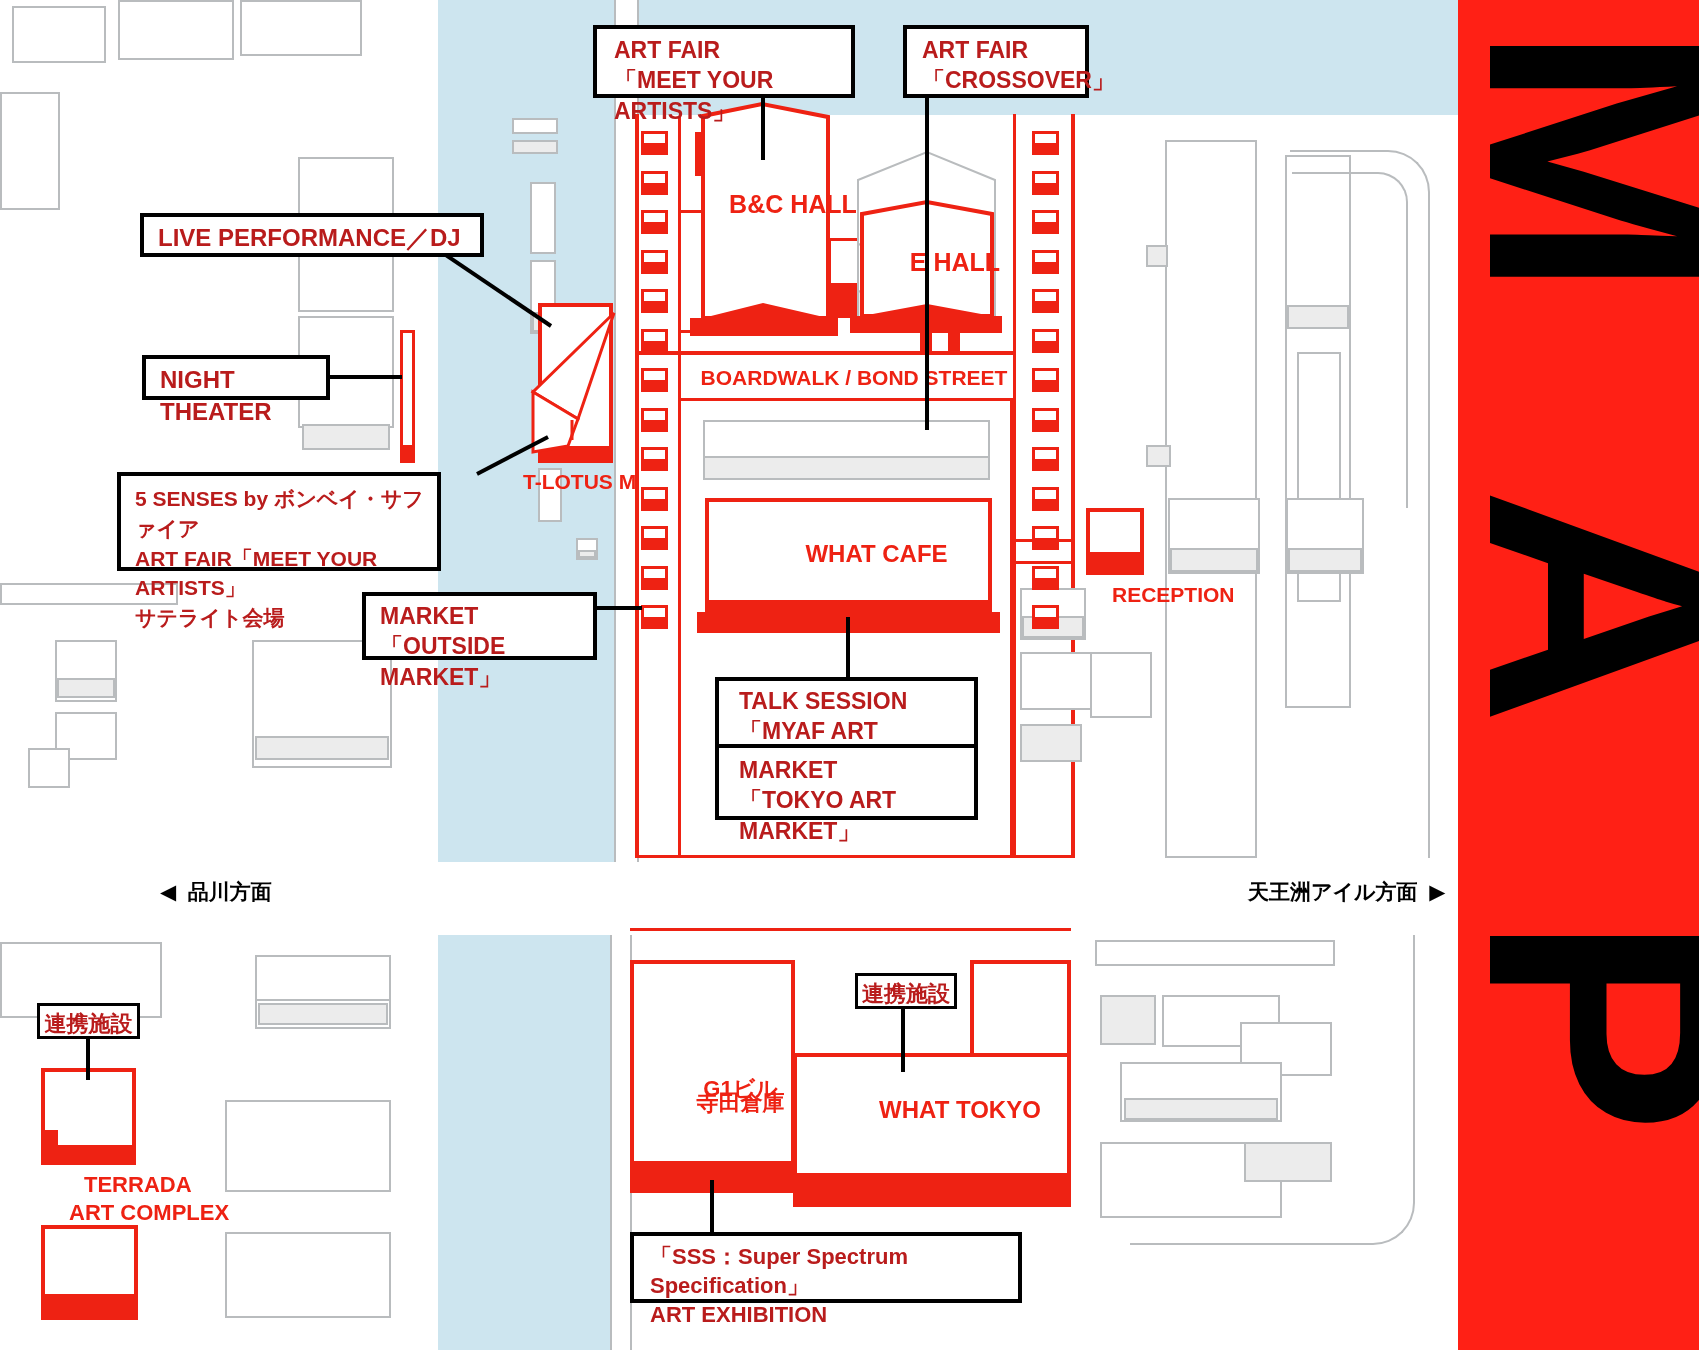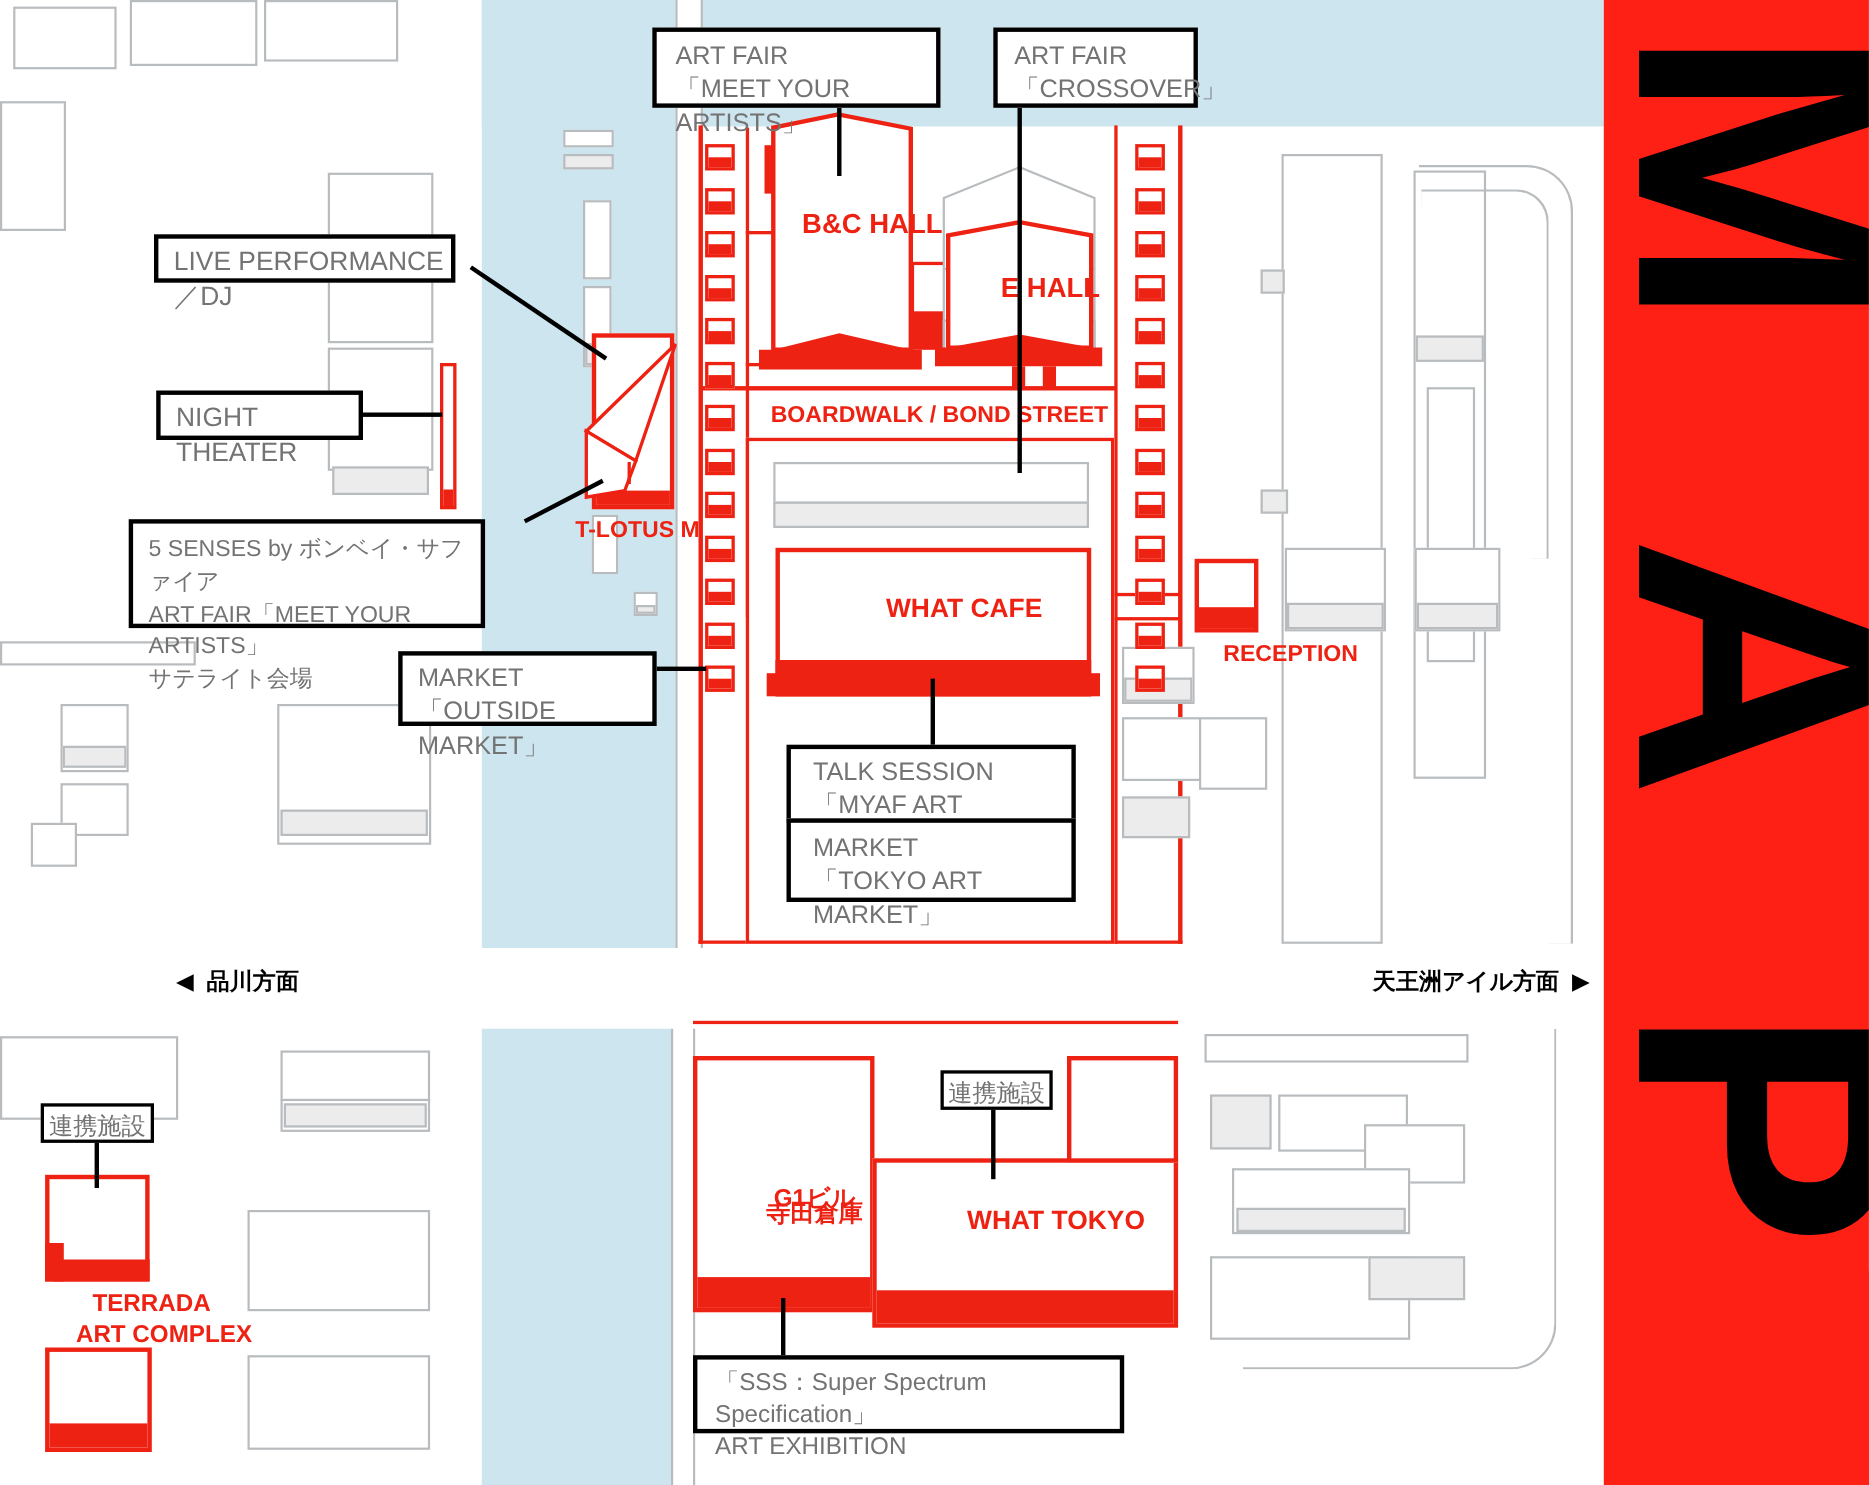--- a/index.html
+++ b/index.html
@@ -25,21 +25,21 @@
   .arc2{position:absolute;border-bottom:2px solid var(--gray);border-right:2px solid var(--gray);border-bottom-right-radius:42px;box-sizing:border-box;}
   
   .rline{position:absolute;background:var(--red);}
   .rbox{position:absolute;background:#fff;border:4px solid var(--red);box-sizing:border-box;}
   .rfill{position:absolute;background:var(--red);}
   .rsq{position:absolute;width:27px;height:24px;border:3px solid var(--red);background:#fff;box-sizing:border-box;}
   .rsq>div{position:absolute;left:0;right:0;bottom:0;height:9px;background:var(--red);}
   .rtext{position:absolute;color:var(--red);font-weight:bold;white-space:nowrap;z-index:5;padding-left:28px;}
   
   .lbox{position:absolute;background:#fff;border:4px solid #000;box-sizing:border-box;
-        color:#737373;font-weight:normal;z-index:6;line-height:1.32;}
+        color:#b91c1c;font-weight:bold;z-index:6;line-height:1.32;}
   .lbox.thin{border-width:3px;}
   .bline{position:absolute;background:#000;z-index:5;}
   .ktext{position:absolute;color:#000;font-weight:bold;white-space:nowrap;z-index:5;}
   svg.overlay{position:absolute;left:0;top:0;z-index:4;pointer-events:none;}
   
   #banner{position:absolute;left:1458px;top:0;width:241px;height:1350px;background:var(--banner);overflow:hidden;z-index:7;}
 </style>
 </head>
 <body>
 
@@ -147,21 +147,21 @@
   <div class="bline" style="left:710px;top:1180px;width:4px;height:54px;"></div>
 
   <div class="lbox" style="left:593px;top:25px;width:262px;height:73px;font-size:23px;padding:6px 0 0 17px;">
     <div>ART FAIR</div>
     <div>「MEET YOUR ARTISTS」</div>
   </div>
   <div class="lbox" style="left:903px;top:25px;width:186px;height:73px;font-size:23px;padding:6px 0 0 15px;">
     <div>ART FAIR</div>
     <div>「CROSSOVER」</div>
   </div>
-  <div class="lbox" style="left:140px;top:213px;width:274px;height:44px;font-size:24px;padding:5px 0 0 14px;">
+  <div class="lbox" style="left:140px;top:213px;width:344px;height:44px;font-size:24px;padding:5px 0 0 14px;">
     <div>LIVE PERFORMANCE／DJ</div>
   </div>
   <div class="lbox" style="left:142px;top:355px;width:188px;height:45px;font-size:24px;padding:5px 0 0 14px;">
     <div>NIGHT THEATER</div>
   </div>
   <div class="lbox" style="left:117px;top:472px;width:324px;height:99px;font-size:21px;padding:8px 0 0 14px;line-height:1.42;">
     <div>5 SENSES by ボンベイ・サファイア</div>
     <div>ART FAIR「MEET YOUR ARTISTS」</div>
     <div>サテライト会場</div>
   </div>

